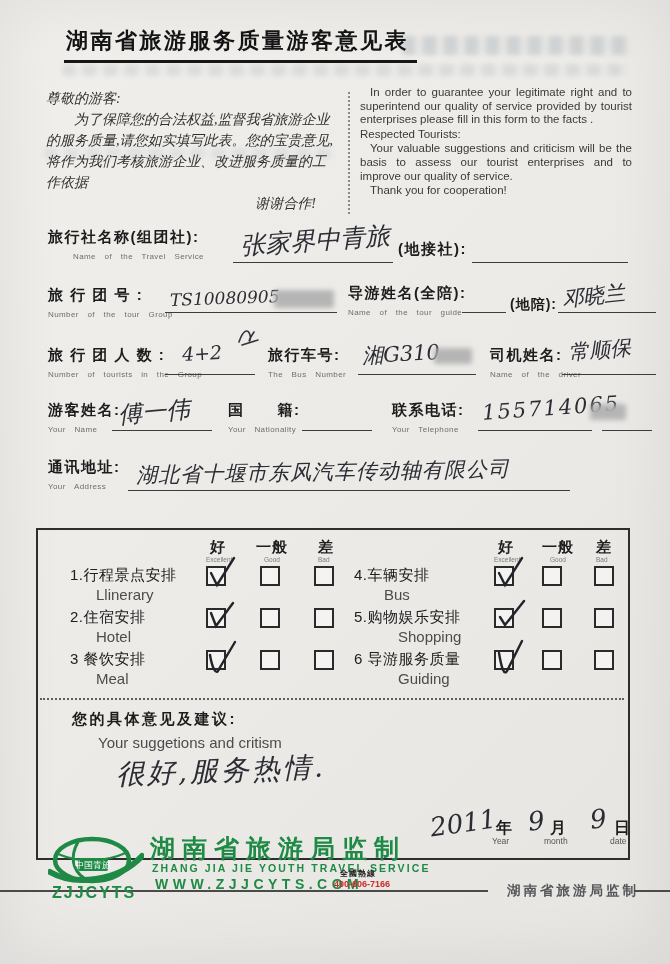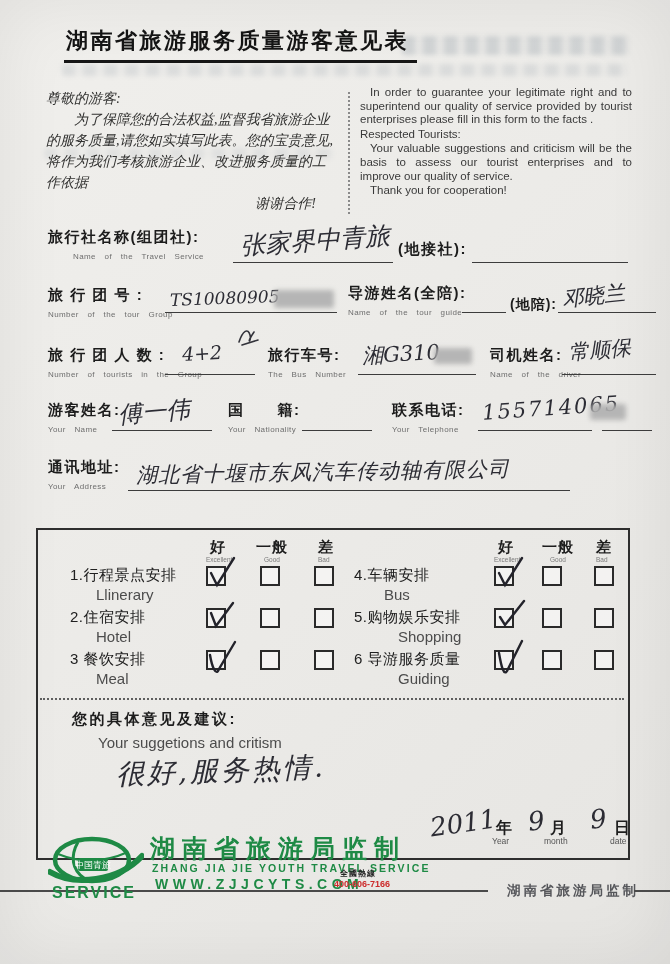--- a/index.html
+++ b/index.html
@@ -227,21 +227,21 @@
   <div class="foot-line" style="left:634px;top:890px;width:36px;"></div>
 
   <svg class="abs" style="left:48px;top:836px;" width="96" height="52" viewBox="0 0 96 52">
     <ellipse cx="44" cy="24" rx="37" ry="21" stroke="#1e8a45" stroke-width="4.5" fill="none"></ellipse>
     <path d="M10 18 Q44 32 80 16" stroke="#1e8a45" stroke-width="2" fill="none"></path>
     <path d="M2 36 C26 50 70 46 94 20" stroke="#1e8a45" stroke-width="6" fill="none" stroke-linecap="round"></path>
     <path d="M30 6 C22 20 24 34 36 42" stroke="#1e8a45" stroke-width="3" fill="none"></path>
     <rect x="30" y="22" width="30" height="13" rx="2" fill="#1e8a45"></rect>
     <text x="45" y="32" font-size="9" fill="#ffffff" text-anchor="middle">中国青旅</text>
   </svg>
-  <div class="abs green acronym" style="left:52px;top:884px;">SERVICE</div>
+  <div class="abs green acronym" style="left:52px;top:884px;">ZJJCYTS</div>
 
   <div class="abs green brand-zh" style="left:150px;top:832px;">湖南省旅游局监制</div>
   <div class="abs green site" style="left:155px;top:876px;">WWW.ZJJCYTS.COM</div>
   <div class="abs green brand-en" style="left:152px;top:862px;">ZHANG JIA JIE YOUTH TRAVEL SERVICE</div>
   <div class="abs hotline-lbl" style="left:340px;top:868px;">全國熱線</div>
   <div class="abs hotline-num" style="left:334px;top:879px;">400-606-7166</div>
 
 </div>
 
 </body></html>

